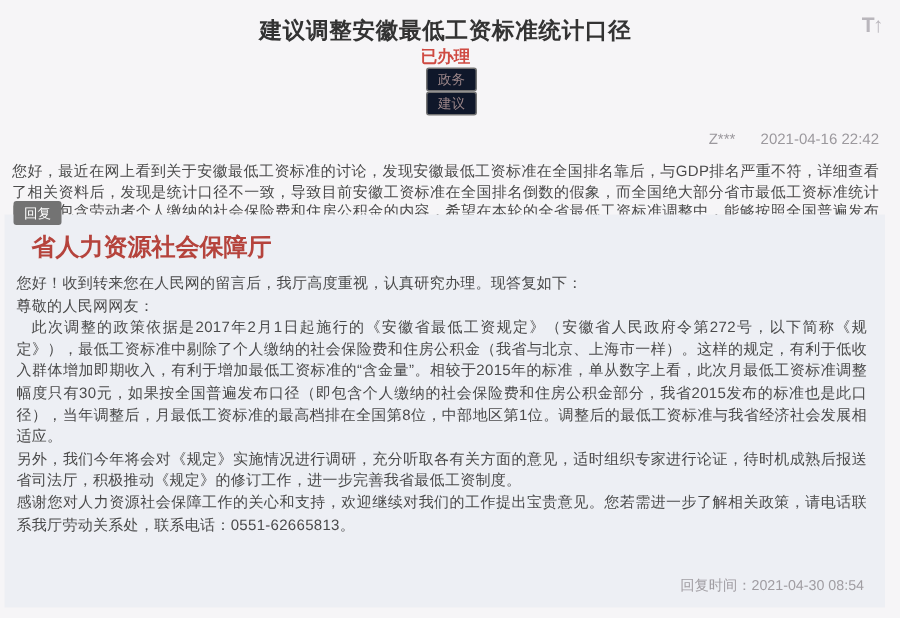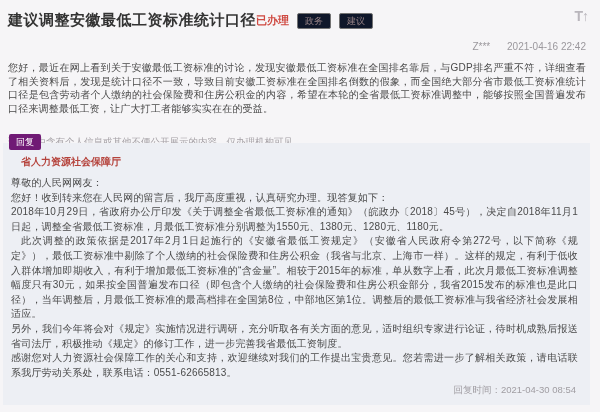--- a/index.html
+++ b/index.html
@@ -6,21 +6,21 @@
   html,body { width:600px; height:412px; overflow:hidden; }
   body {
     font-family:"Liberation Sans","DejaVu Sans",sans-serif;
     background:#f6f5f7;
     color:#333;
   }
   .page { width:600px; height:412px; position:relative; }
 
   
   .question { padding:11px 14px 0 8px; }
-  .title-row { display:flex; align-items:center; }
+  .title-row { display:flex; align-items:center;flex-direction:column; }
   .q-title { font-size:15px; font-weight:bold; color:#333; letter-spacing:.5px; }
   .q-status { font-size:11px; color:#cf4a42; font-weight:bold; }
   .tag {
     display:inline-block; font-size:9px; color:#9a8588;
     border:1px solid #737373; background:#0f172a;
     padding:1px 7px; margin-left:8px; border-radius:2px; line-height:12px;
   }
   .font-size-icon {
     position:absolute; top:8px; right:12px;
     color:#b9b6bc; font-size:14px; font-weight:bold; cursor:pointer;
@@ -34,25 +34,25 @@
   }
   .privacy-note { margin-top:21px; font-size:9.5px; color:#a39fa4; }
 
   
   .reply {
     position:absolute; left:3px; right:10px; top:143px; bottom:7px;
     background:#edeff4; padding:10px 12px 6px 8px;
   }
   .reply-badge {
     position:absolute; top:-9px; left:6px;
-    background:#701a75; color:#fff; font-size:9px; line-height:10px;
+    background:#737373; color:#fff; font-size:9px; line-height:10px;
     padding:3px 7px; border-radius:2px;
   }
   .reply-dept {
-    font-size:10px; font-weight:bold; color:#b5433c; margin:2px 0 7px 10px;font-family:Liberation Serif, serif;
+    font-size:16px; font-weight:bold; color:#b5433c; margin:2px 0 7px 10px;font-family:Liberation Serif, serif;
   }
   .reply-text p {
     font-size:10px; line-height:14.6px; color:#4a4a4a;
     letter-spacing:.2px; text-align:justify;
   }
   .reply-text p.indent { text-indent:1em; }
   .reply-time {
     position:absolute; right:14px; bottom:8px;
     font-size:9.5px; color:#a09da2;margin-top:47px;
   }
@@ -81,23 +81,22 @@
 
     <div class="privacy-note">该留言中含有个人信息或其他不便公开展示的内容，仅办理机构可见。</div>
   </div>
 
   <div class="reply">
     <span class="reply-badge">回复</span>
 
     <div class="reply-dept">省人力资源社会保障厅</div>
 
     <div class="reply-text">
+      <p>您好！收到转来您在人民网的留言后，我厅高度重视，认真研究办理。现答复如下：</p>
       <p>尊敬的人民网网友：</p>
-      <p>您好！收到转来您在人民网的留言后，我厅高度重视，认真研究办理。现答复如下：</p>
-      <p>2018年10月29日，省政府办公厅印发《关于调整全省最低工资标准的通知》（皖政办〔2018〕45号），决定自2018年11月1日起，调整全省最低工资标准，月最低工资标准分别调整为1550元、1380元、1280元、1180元。</p>
       <p class="indent">此次调整的政策依据是2017年2月1日起施行的《安徽省最低工资规定》（安徽省人民政府令第272号，以下简称《规定》），最低工资标准中剔除了个人缴纳的社会保险费和住房公积金（我省与北京、上海市一样）。这样的规定，有利于低收入群体增加即期收入，有利于增加最低工资标准的“含金量”。相较于2015年的标准，单从数字上看，此次月最低工资标准调整幅度只有30元，如果按全国普遍发布口径（即包含个人缴纳的社会保险费和住房公积金部分，我省2015发布的标准也是此口径），当年调整后，月最低工资标准的最高档排在全国第8位，中部地区第1位。调整后的最低工资标准与我省经济社会发展相适应。</p>
       <p>另外，我们今年将会对《规定》实施情况进行调研，充分听取各有关方面的意见，适时组织专家进行论证，待时机成熟后报送省司法厅，积极推动《规定》的修订工作，进一步完善我省最低工资制度。</p>
       <p>感谢您对人力资源社会保障工作的关心和支持，欢迎继续对我们的工作提出宝贵意见。您若需进一步了解相关政策，请电话联系我厅劳动关系处，联系电话：0551-62665813。</p>
 
     </div>
 
     <div class="reply-time">回复时间：2021-04-30 08:54</div>
   </div>
 
 </div>

